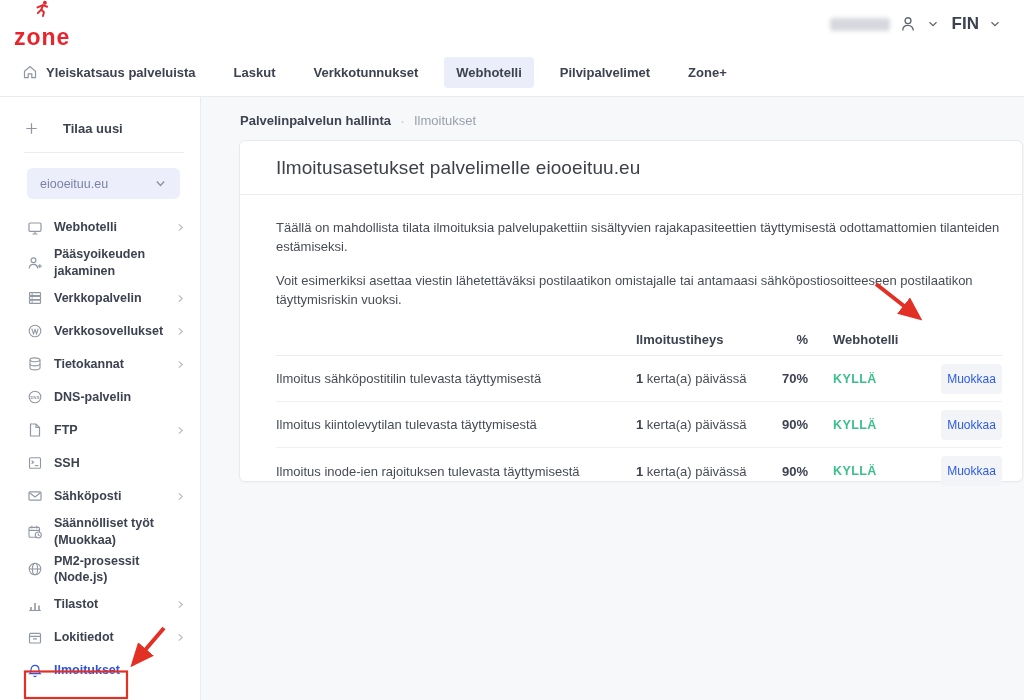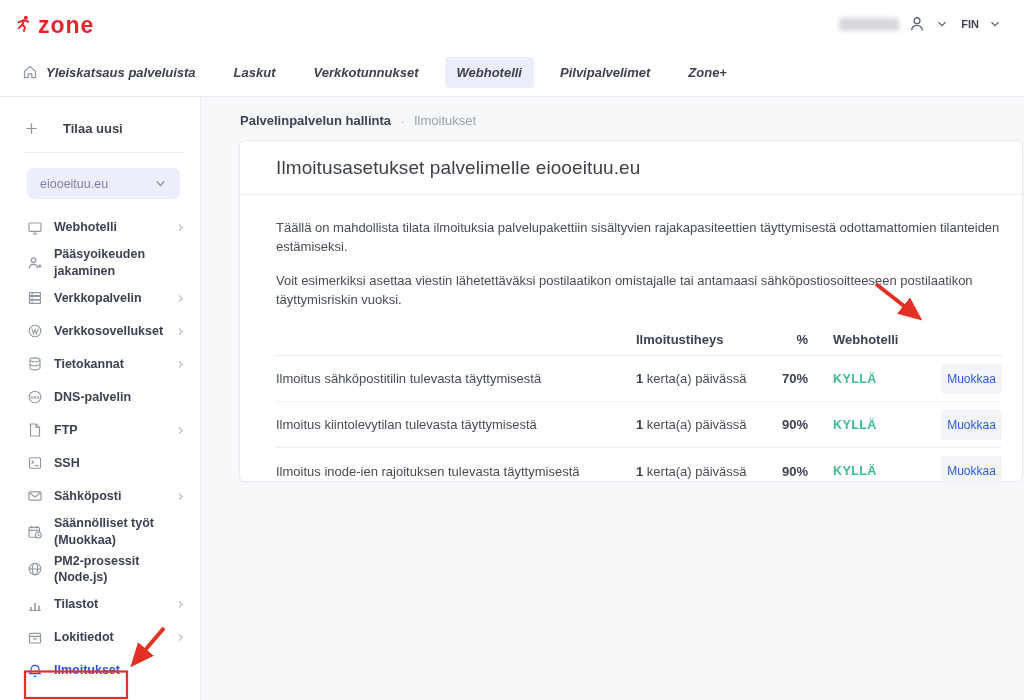--- a/index.html
+++ b/index.html
@@ -10,33 +10,33 @@
     color:#3d4250;
     position:relative;
     overflow:hidden;
   }
   
   .topbar {
     position:absolute; top:0; left:0; width:1024px; height:48px;
     background:#fff; display:flex; align-items:center; justify-content:space-between;
     padding:0 22px 0 14px; z-index:3;
   }
-  .logo { display:flex; align-items:center; gap:6px; cursor:pointer; }
+  .logo { display:flex; align-items:center; gap:6px; cursor:pointer;flex-direction:column; }
   .logo-text { color:#e8242d; font-weight:bold; font-size:23px; letter-spacing:1px; text-transform:lowercase; line-height:1; margin-top:2px; }
   .topbar-right { display:flex; align-items:center; gap:9px; }
   .user-masked { width:60px; height:13px; background:#d6d8dd; border-radius:3px; filter:blur(2px); }
   .tb-icon { display:inline-flex; color:#5f6570; }
   .tb-icon svg { width:18px; height:18px; }
   .chev-sm svg { width:14px; height:14px; }
-  .lang { font-size:11px; font-weight:bold; color:#3d4250; margin-left:3px; }
+  .lang { font-size:17px; font-weight:bold; color:#3d4250; margin-left:3px; }
   
   .navbar {
     position:absolute; top:48px; left:0; width:1024px; height:49px;
     background:#fff; border-bottom:1px solid #e9ebef;
-    display:flex; align-items:center; gap:14px; padding:0 10px; z-index:3;font-style:italic;
+    display:flex; align-items:center; gap:14px; padding:0 10px; z-index:3;
   }
   .tab {
     display:flex; align-items:center; gap:8px;
     font-size:13px; font-weight:bold; color:#3d4250;
     padding:8px 12px; border-radius:4px; cursor:pointer; white-space:nowrap;
   }
   .tab.active { background:#ecedfb; }
   .tab .icon { display:inline-flex; color:#8f95a1; }
   .tab .icon svg { width:16px; height:16px; }
   

